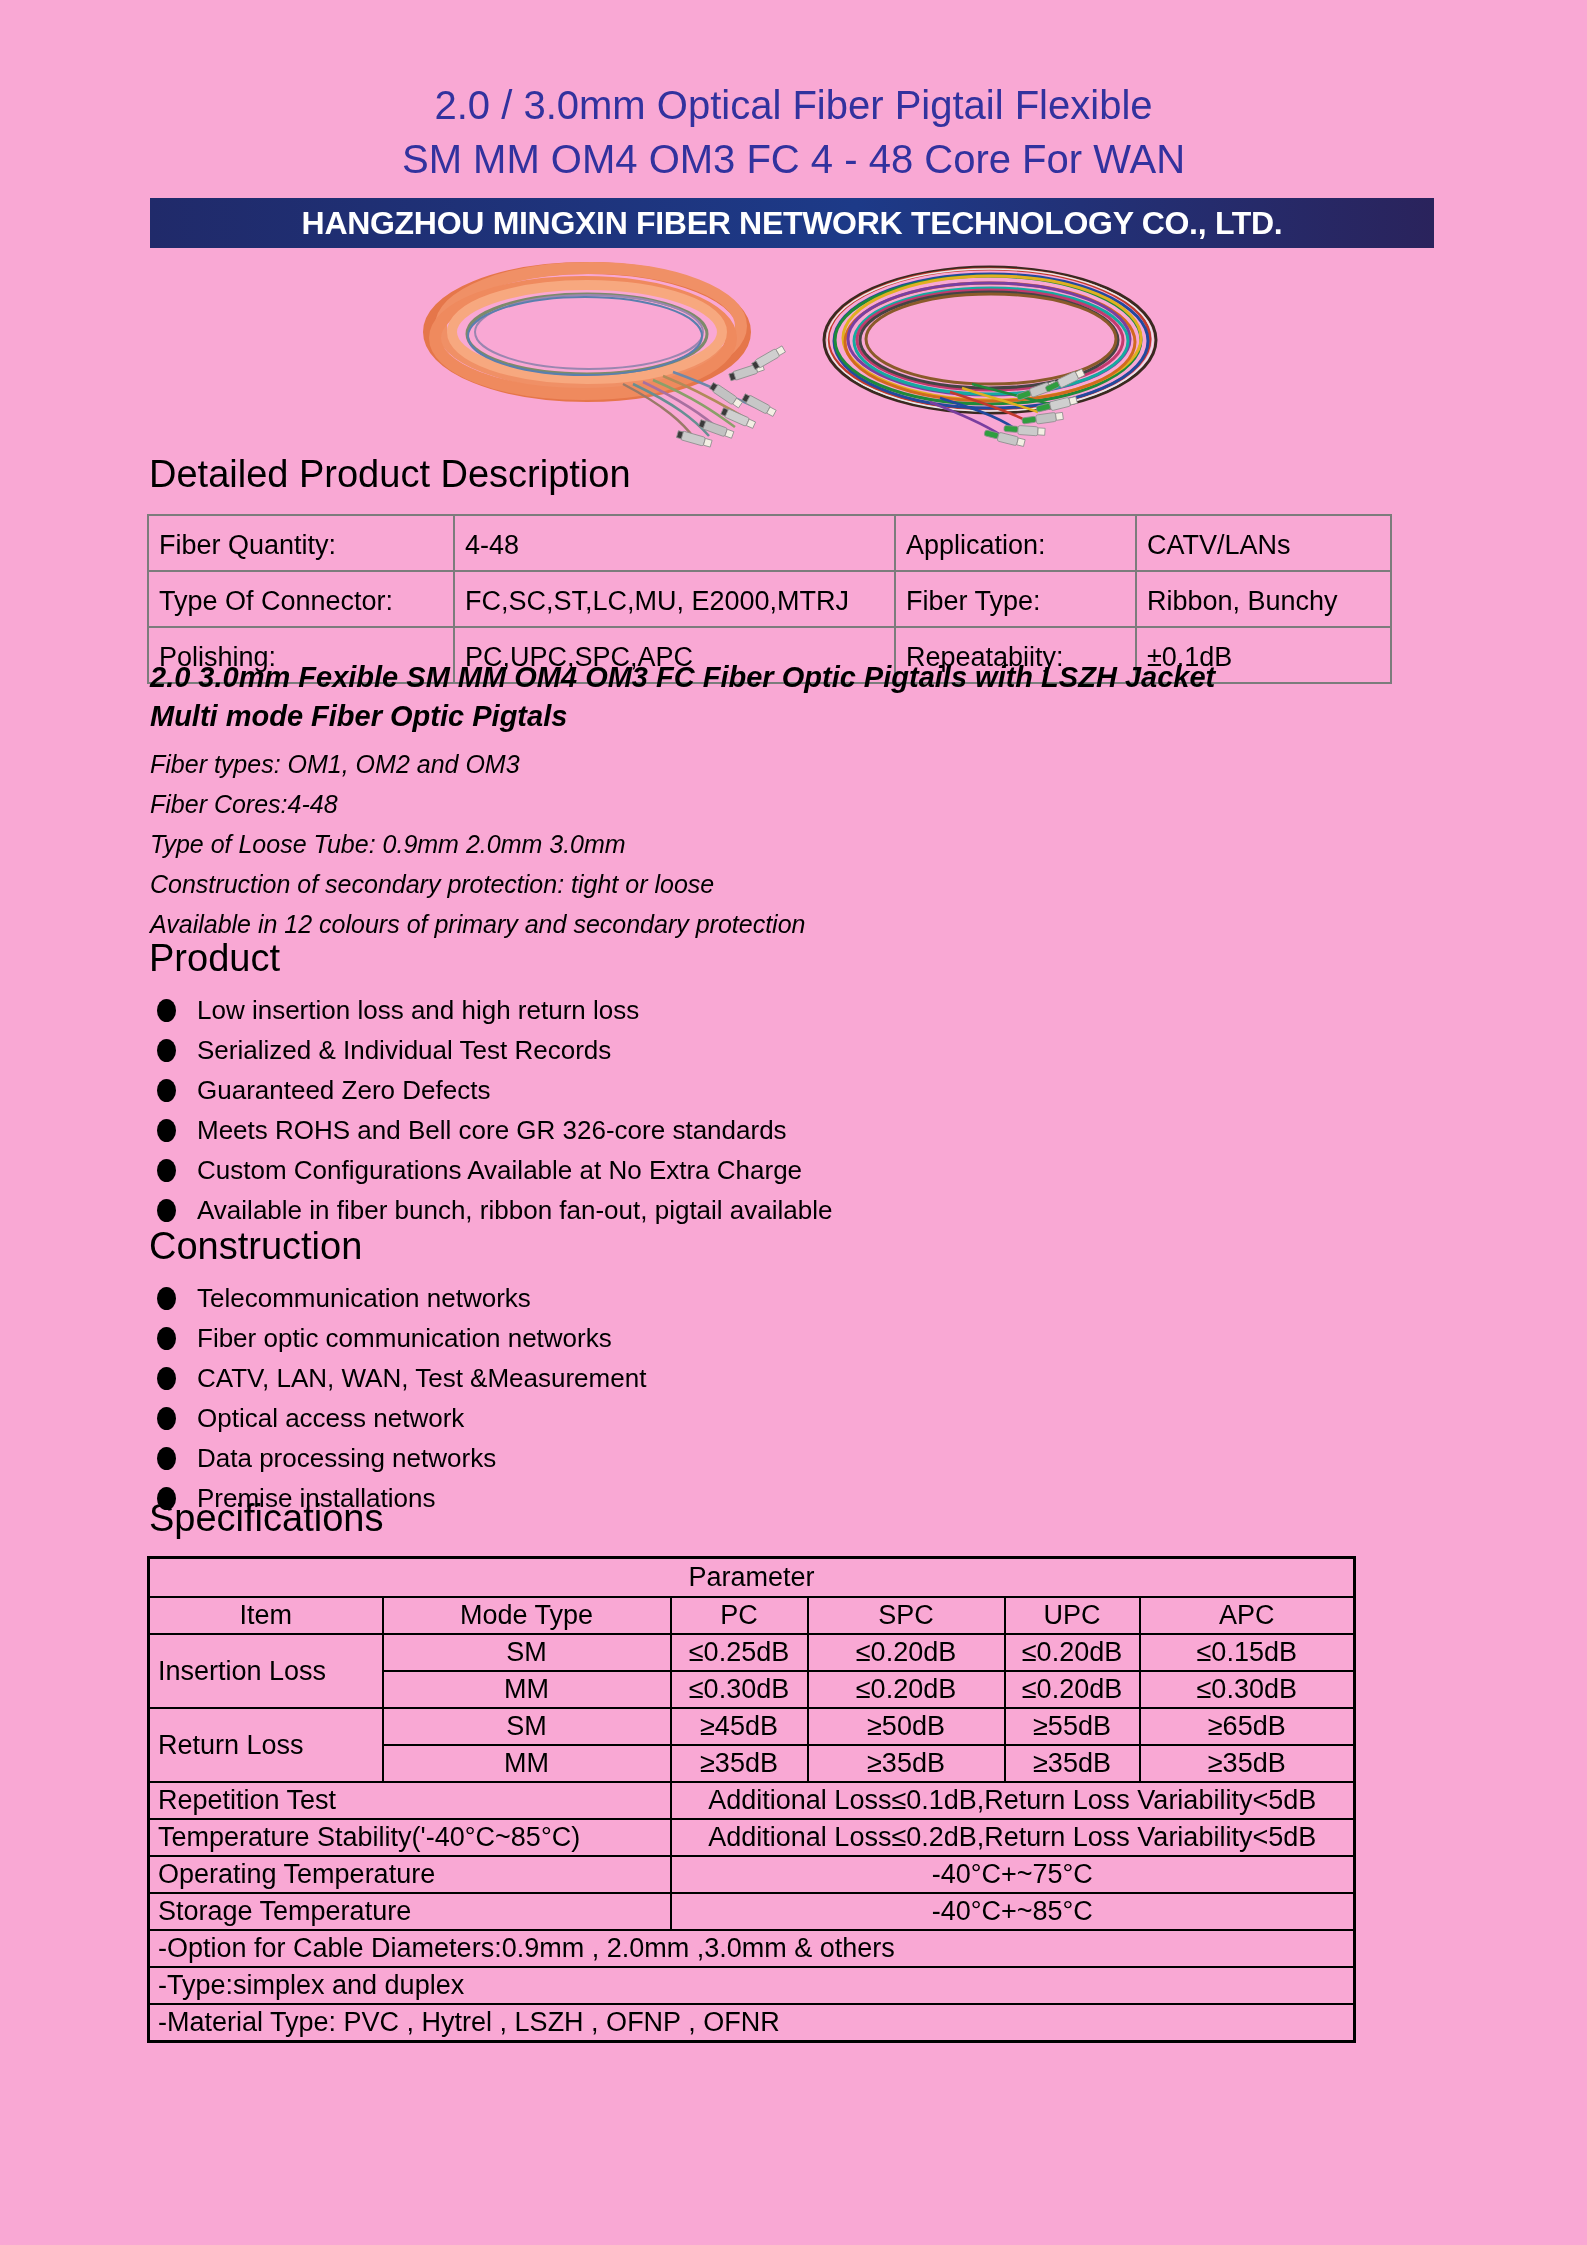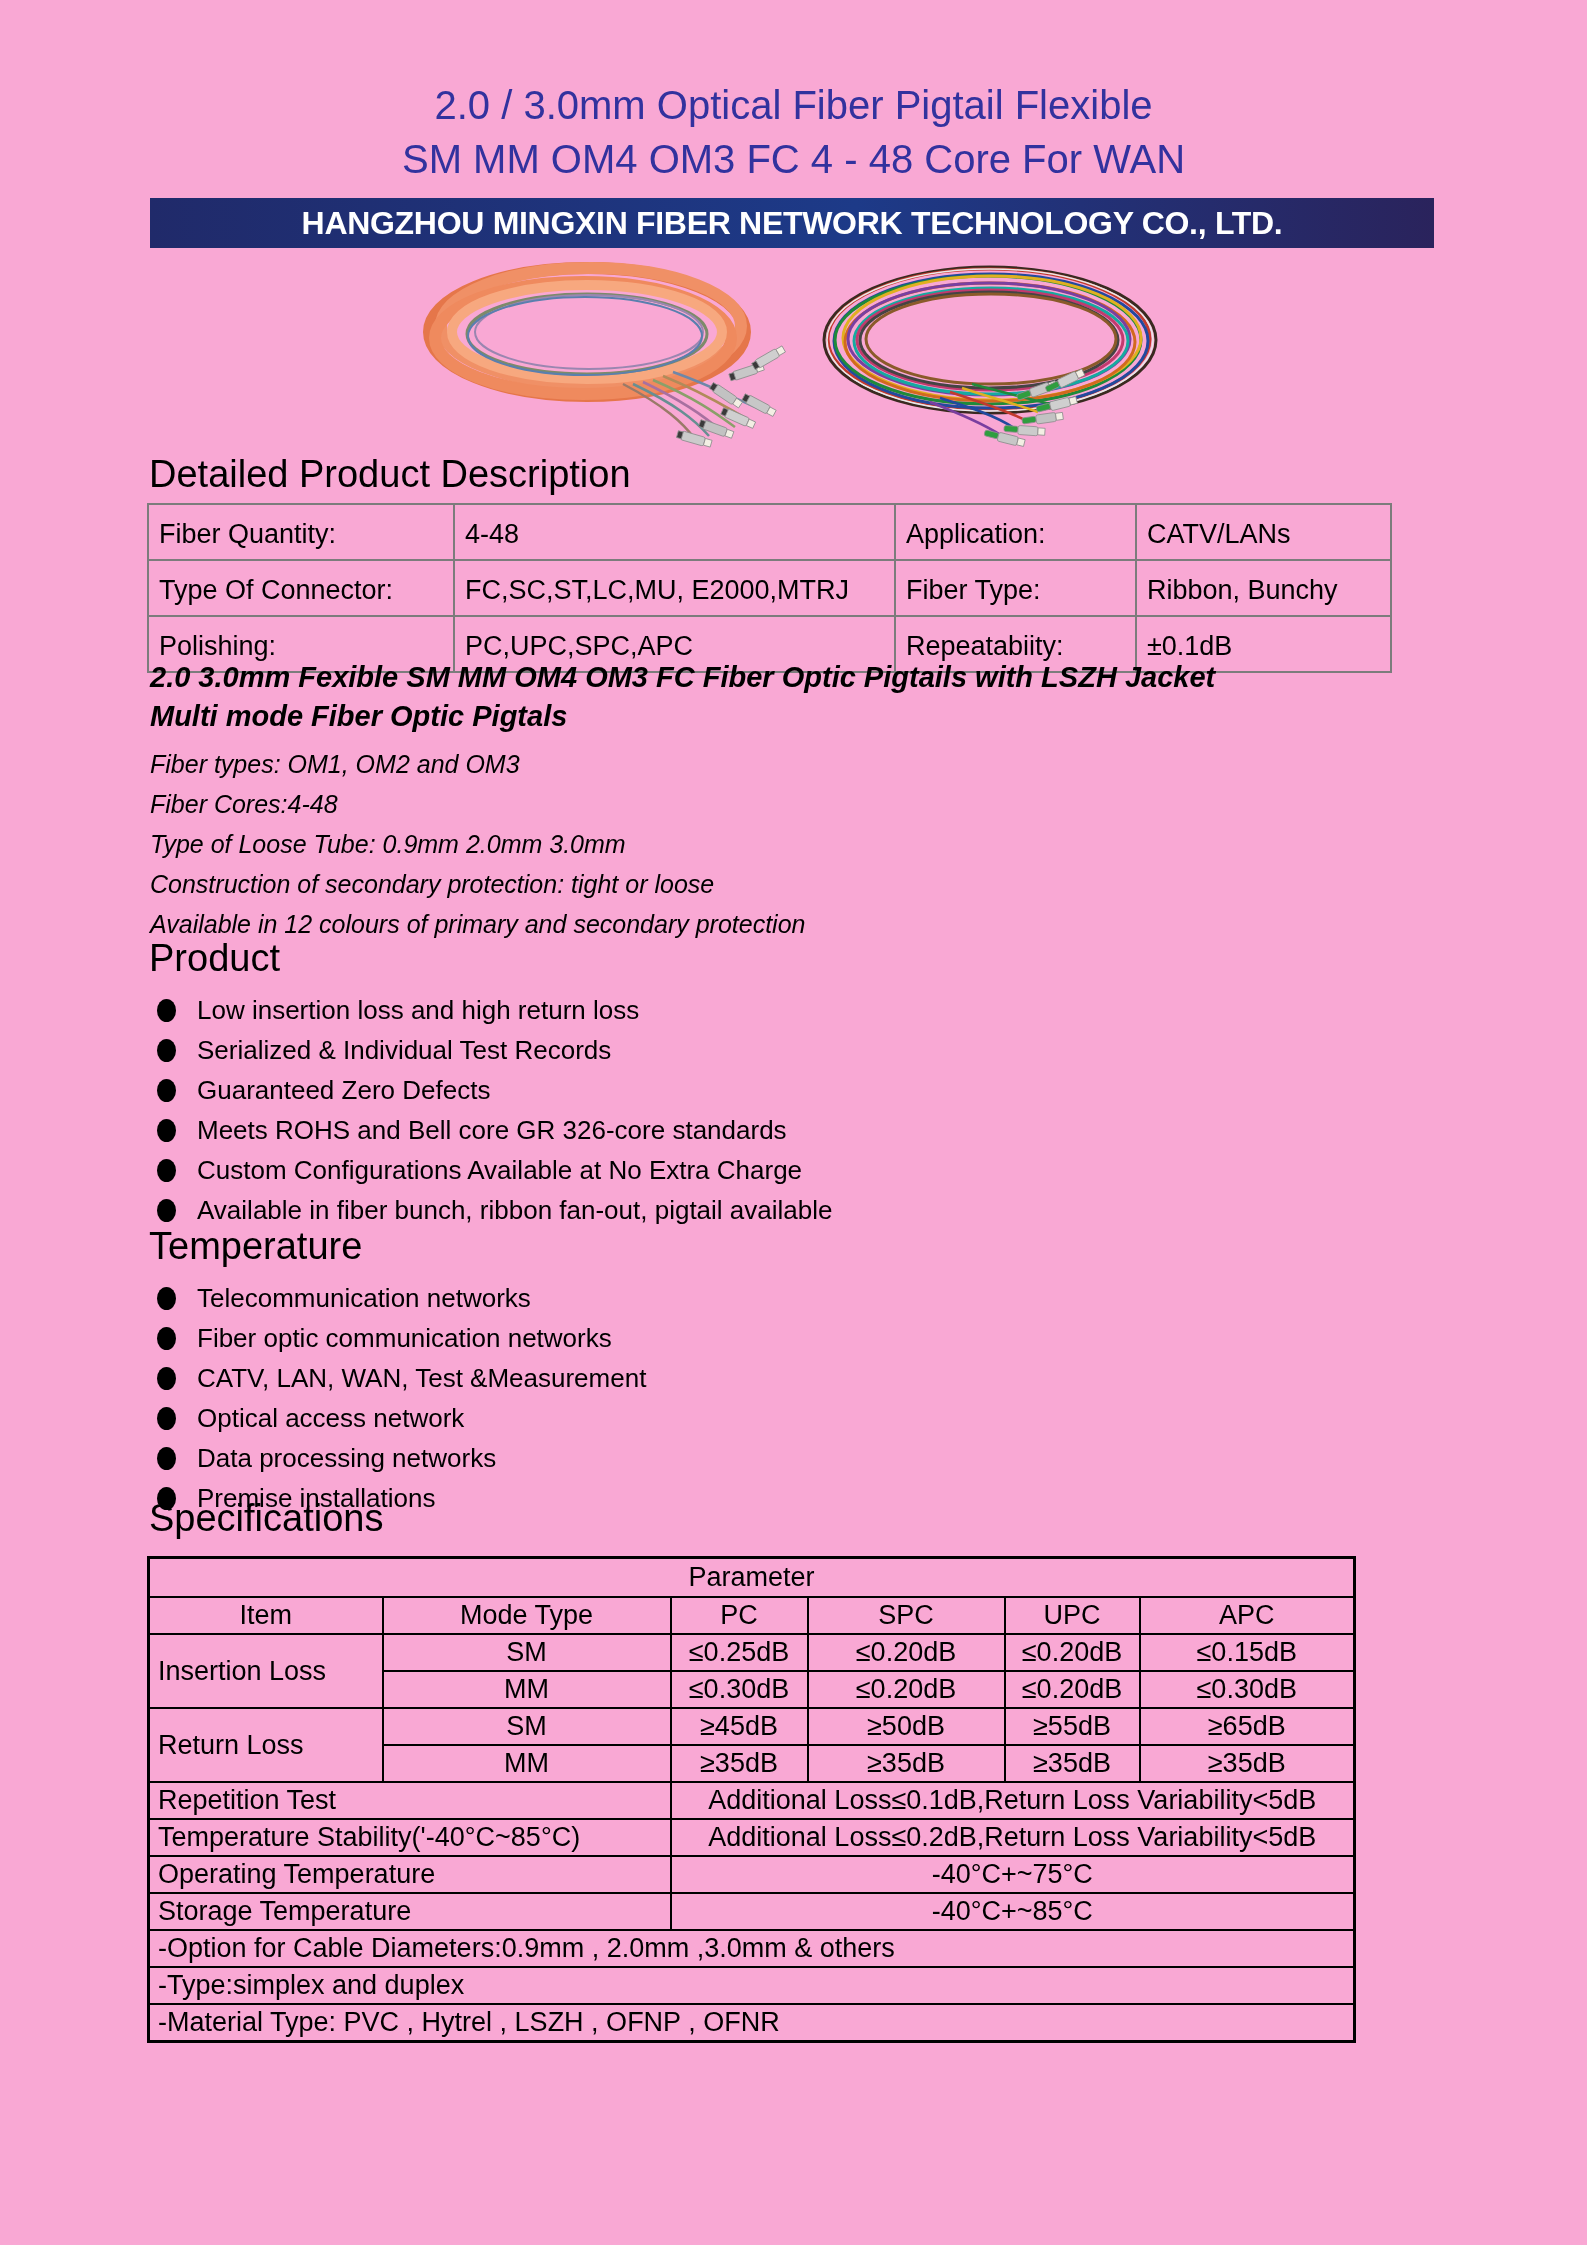--- a/index.html
+++ b/index.html
@@ -21,21 +21,21 @@
   
   .photos{top:252px;left:415px;width:762px;height:200px;display:flex;gap:8px;}
   .photo{width:377px;height:200px;}
 
   
   .heading{font-size:38px;color:#000;font-weight:400;line-height:44px;white-space:nowrap;}
 
   
   .dpd-table{top:503px;left:147px;}
   .dpd-table table{border-collapse:collapse;table-layout:fixed;width:1243px;
-    border:2px solid var(--table1_border,#7c7c7c);}
+    border:2px solid var(--table1_border,#7c7c7c);margin-top:11px;}
   .dpd-table td{border:2px solid var(--table1_border,#7c7c7c);height:50px;
     font-size:27px;padding:4px 0 0 10px;vertical-align:middle;white-space:nowrap;overflow:hidden;}
 
   
   .intro{top:658px;left:150px;width:1300px;font-style:italic;}
   .intro .bold-line{font-size:29px;font-weight:bold;line-height:39px;}
   .intro .plain-lines{margin-top:8px;}
   .intro .plain-line{font-size:25px;line-height:40px;}
 
   
@@ -248,21 +248,21 @@
     <div class="bullet-row">
         <span class="bullet-dot"></span>
         <span class="bullet-text">Custom Configurations Available at No Extra Charge</span>
       </div>
     <div class="bullet-row">
         <span class="bullet-dot"></span>
         <span class="bullet-text">Available in fiber bunch, ribbon fan-out, pigtail available</span>
       </div>
   </div>
 
-  <div class="abs heading" style="top:1224px;left:149px;">Temperature</div>
+  <div class="abs heading" style="top:1224px;left:149px;">Construction</div>
   <div class="abs bullet-list" style="top:1278px;left:157px;">
     <div class="bullet-row">
         <span class="bullet-dot"></span>
         <span class="bullet-text">Telecommunication networks</span>
       </div>
     <div class="bullet-row">
         <span class="bullet-dot"></span>
         <span class="bullet-text">Fiber optic communication networks</span>
       </div>
     <div class="bullet-row">

